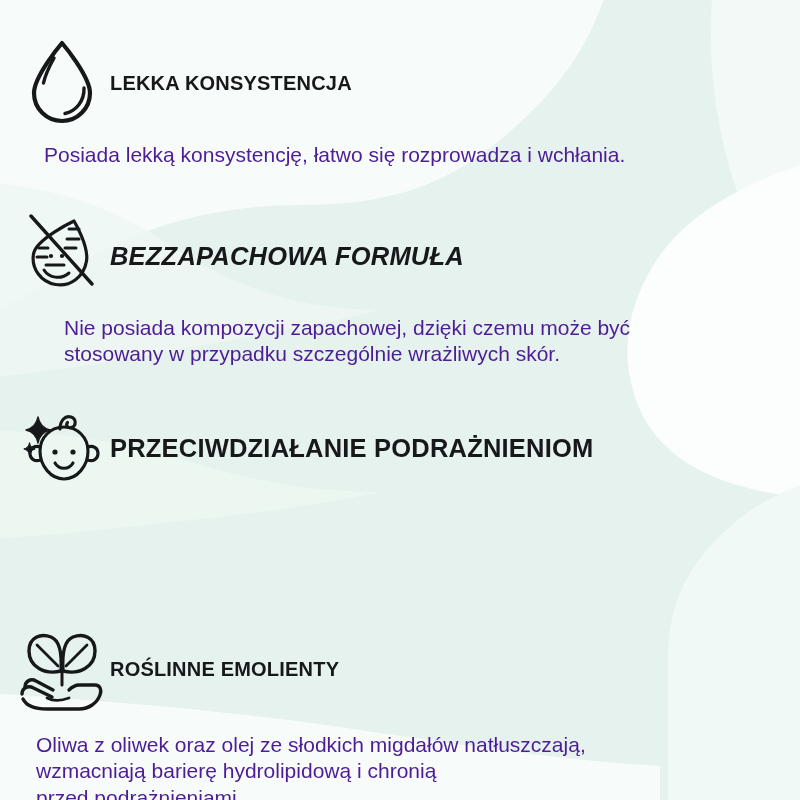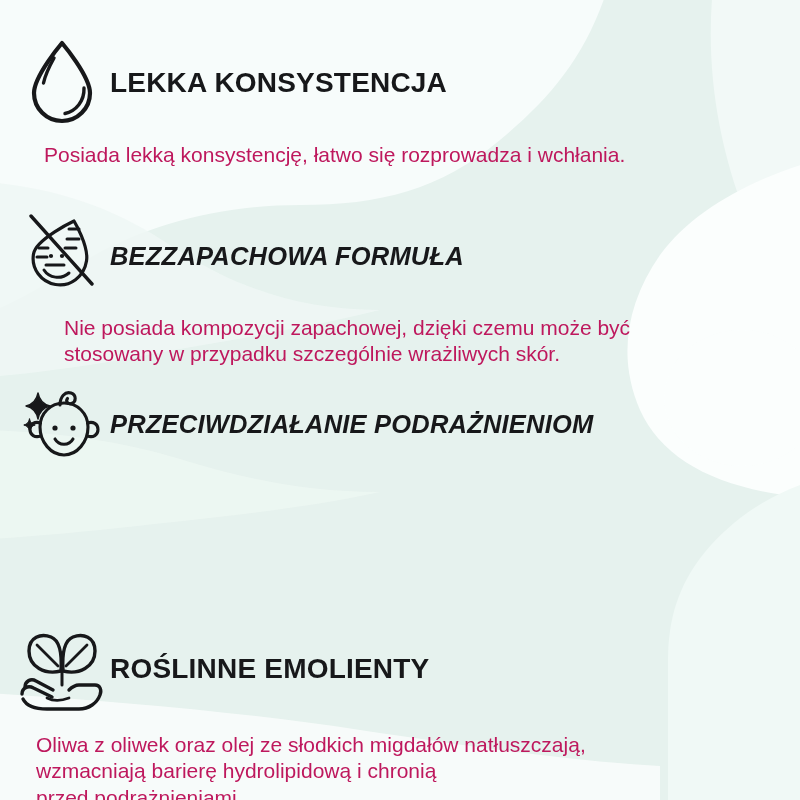--- a/index.html
+++ b/index.html
@@ -54,49 +54,49 @@
     width: 110px;
     min-width: 110px;
     height: 96px;
     display: flex;
     align-items: center;
     justify-content: center;
     padding-left: 14px;
   }
 
   .feature-title {
-    font-size: 28px;
+    font-size: 20px;
     font-weight: bold;
     letter-spacing: 0.2px;
     color: #17181a;
     white-space: nowrap;
     line-height: 1;
     margin: 0;
     padding-top: 2px;
   }
 
   .feature-desc {
     font-size: 21px;
-    color: #be185d;
+    color: #4c1d95;
     line-height: 1.26;
     margin: 0;
     padding-left: 44px;
     padding-right: 20px;
     font-weight: 400;
     white-space: pre-line;
   }
 
   
   #feature-1 { top: 34px; }
   #feature-1 .feature-desc { padding-top: 12px; }
 
   #feature-2 { top: 208px; }
   #feature-2 .feature-desc { padding-top: 11px; margin-left: 20px; }
 
-  #feature-3 { top: 376px; font-style: italic; }
+  #feature-3 { top: 400px; }
   #feature-3 .feature-desc { padding-top: 10px; }
 
   #feature-4 { top: 620px; }
   #feature-4 .feature-desc { padding-top: 16px; padding-left: 36px; }
 
   #feature-2 .feature-title { font-size: 25.5px; font-style: italic; }
   #feature-3 .feature-title { font-size: 25.5px; }
 </style>
 </head>
 <body>

